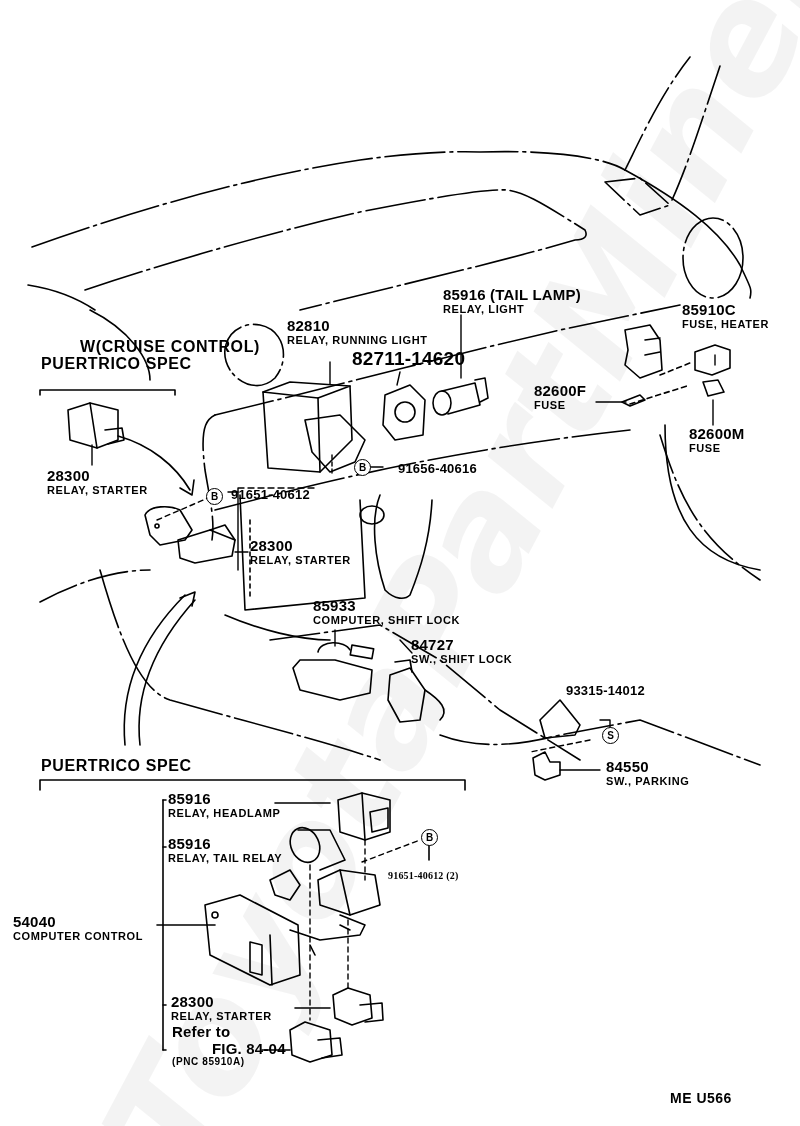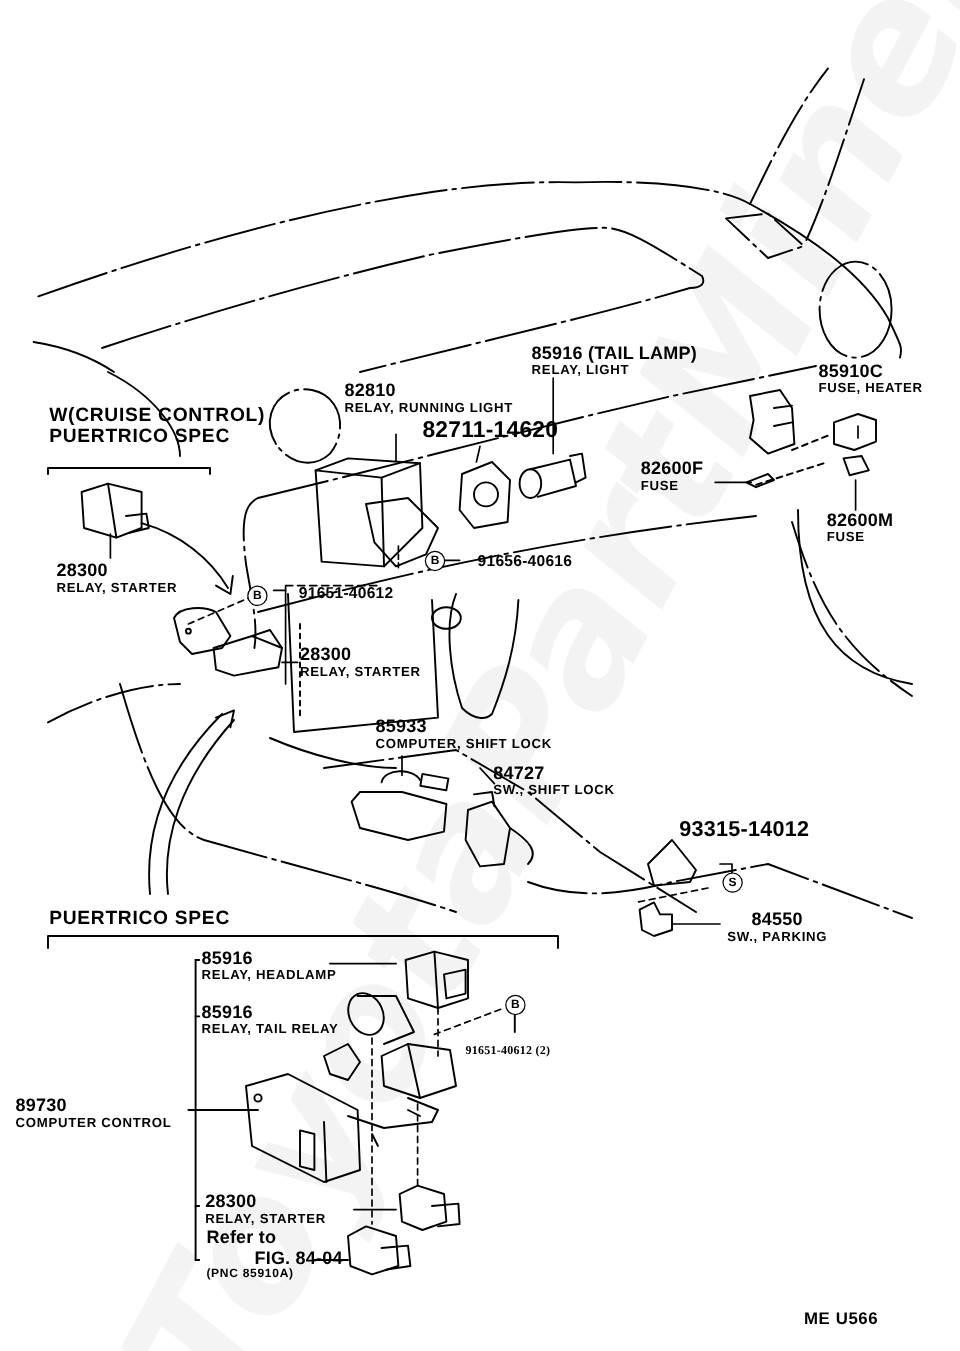--- a/index.html
+++ b/index.html
@@ -190,21 +190,21 @@
   </g>
   <path d="M429 838 L429 860"></path>
 </svg>
 
 <div class="circ" style="left:206px;top:488px;">B</div>
 <div class="circ" style="left:354px;top:459px;">B</div>
 <div class="circ" style="left:421px;top:829px;">B</div>
 <div class="circ" style="left:602px;top:727px;">S</div>
 
 <div class="lbl hd" style="left:41px;top:339px;">
-  <span style="display:block;">W(CRUISE CONTROL)</span>
+  <span style="display:block;margin-left:39px;">W(CRUISE CONTROL)</span>
   <span style="display:block;margin-top:1px;">PUERTRICO SPEC</span>
 </div>
 <div class="lbl hd" style="left:41px;top:758px;">PUERTRICO SPEC</div>
 
 <div class="lbl" style="left:287px;top:318px;">
   <span class="pn">82810</span>
   <span class="ds">RELAY, RUNNING LIGHT</span>
 </div>
 <div class="lbl" style="left:352px;top:349px;">
   <span class="pn" style="font-size:19px;">82711-14620</span>
@@ -222,58 +222,58 @@
   <span class="ds">FUSE</span>
 </div>
 <div class="lbl" style="left:689px;top:426px;">
   <span class="pn">82600M</span>
   <span class="ds">FUSE</span>
 </div>
 <div class="lbl" style="left:47px;top:468px;">
   <span class="pn">28300</span>
   <span class="ds">RELAY, STARTER</span>
 </div>
-<div class="lbl" style="left:249px;top:486px;">
+<div class="lbl" style="left:231px;top:486px;">
   <span class="pn" style="font-size:13px;">91651-40612</span>
 </div>
 <div class="lbl" style="left:398px;top:460px;">
   <span class="pn" style="font-size:13px;">91656-40616</span>
 </div>
 <div class="lbl" style="left:250px;top:538px;">
   <span class="pn">28300</span>
   <span class="ds">RELAY, STARTER</span>
 </div>
 <div class="lbl" style="left:313px;top:598px;">
   <span class="pn">85933</span>
   <span class="ds">COMPUTER, SHIFT LOCK</span>
 </div>
 <div class="lbl" style="left:411px;top:637px;">
   <span class="pn">84727</span>
   <span class="ds">SW., SHIFT LOCK</span>
 </div>
 <div class="lbl" style="left:566px;top:682px;">
-  <span class="pn" style="font-size:18px;">93315-14012</span>
-</div>
-<div class="lbl" style="left:606px;top:759px;text-align:center;">
+  <span class="pn" style="font-size:13px;">93315-14012</span>
+</div>
+<div class="lbl" style="left:606px;top:759px;">
   <span class="pn">84550</span>
   <span class="ds">SW., PARKING</span>
 </div>
 <div class="lbl" style="left:168px;top:791px;">
   <span class="pn">85916</span>
   <span class="ds">RELAY, HEADLAMP</span>
 </div>
 <div class="lbl" style="left:168px;top:836px;">
   <span class="pn">85916</span>
   <span class="ds">RELAY, TAIL RELAY</span>
 </div>
 <div class="lbl" style="left:388px;top:866px;">
   <span class="pn" style="font-size:10px;font-family:Liberation Serif, serif;">91651-40612 (2)</span>
 </div>
 <div class="lbl" style="left:13px;top:914px;">
-  <span class="pn">89730</span>
+  <span class="pn">54040</span>
   <span class="ds">COMPUTER CONTROL</span>
 </div>
 <div class="lbl" style="left:171px;top:994px;">
   <span class="pn">28300</span>
   <span class="ds">RELAY, STARTER</span>
 </div>
 <div class="lbl" style="left:172px;top:1024px;">
   <span class="pn" style="display:block;">Refer to</span>
   <span class="pn" style="display:block;margin-top:2px;margin-left:40px;">FIG. 84-04</span>
   <span class="ds" style="font-size:10px;">(PNC 85910A)</span>

